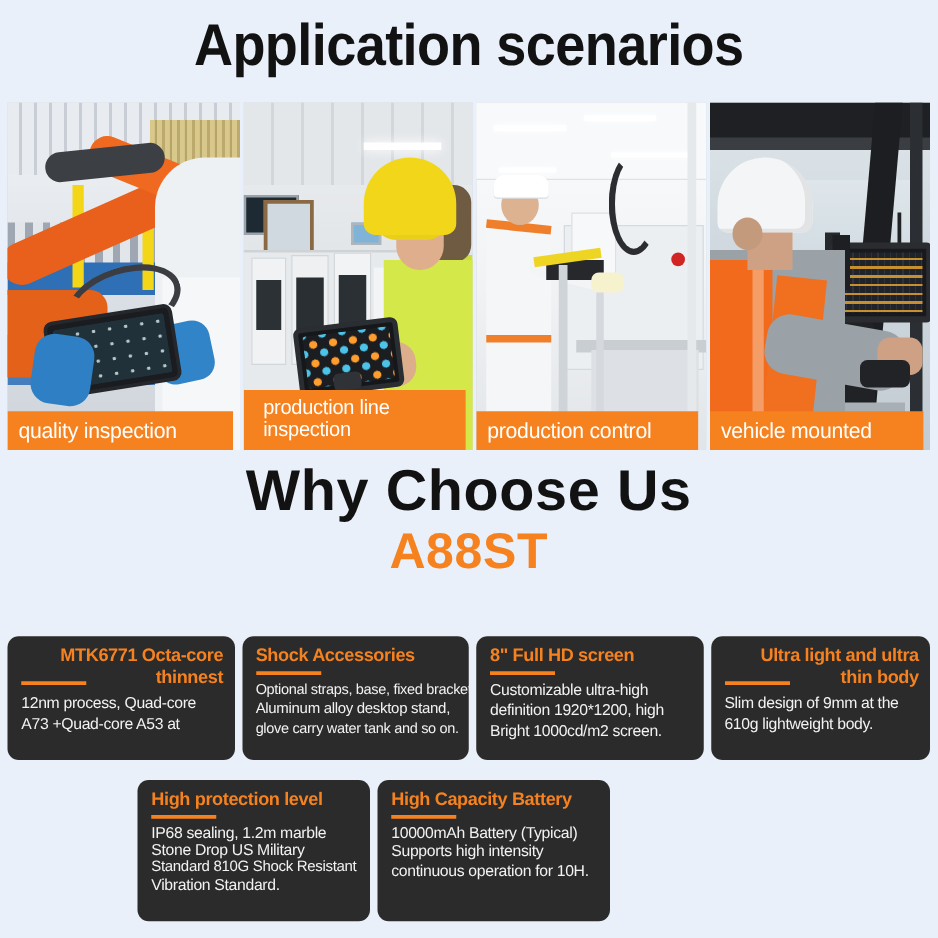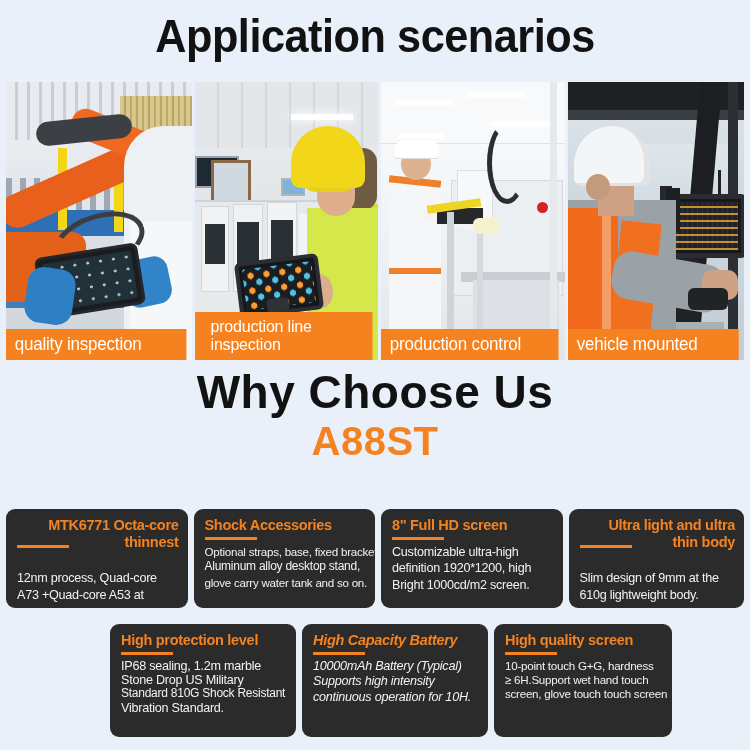--- a/index.html
+++ b/index.html
@@ -255,38 +255,38 @@
     position:relative;
     overflow:hidden;
   }
   .row1 .card{ height:99px; }
   .row2 .card{ height:113px; }
   .row1 .c-a{ width:182px; }
   .row1 .c-b{ width:182px; }
   .row1 .c-c{ width:182px; }
   .row1 .c-d{ width:176px; }
   .row2 .c-e{ width:186px; }
-  .row2 .c-f{ width:186px;font-style:italic; }
+  .row2 .c-f{ width:186px; }
   .row2 .c-g{ width:178px; }
 
   .card-title{
     color:#f5821f;
     font-weight:700;
     font-size:14.5px;
     line-height:1.15;
     letter-spacing:-0.3px;
     font-stretch:condensed;
   }
   .card.wrap2 .card-title{ text-align:right; }
   .rule{
     width:52px; height:3px; background:#f5821f;
     margin:3px 0 4px 0;
   }
   .card.wrap2 .rule{ position:absolute; left:11px; }
-  .card.wrap2 .body{ margin-top:20px; }
+  .card.wrap2 .body{ margin-top:4px; }
   .card-body{
     font-size:12.6px;
     line-height:1.33;
     letter-spacing:-0.25px;
     color:#f2f2f2;
     font-stretch:condensed;
   }
   .row2 .card-body{ line-height:1.24; font-size:12.6px; }
   .row2 .card.tight .card-body{ line-height:1.14; }
   .card-body div{ white-space:nowrap; }
@@ -488,22 +488,13 @@
   <div class="card c-f">
     <div class="card-title">High Capacity Battery</div>
     <div class="rule"></div>
     <div class="card-body">
       <div>10000mAh Battery (Typical)</div>
       <div>Supports high intensity</div>
       <div>continuous operation for 10H.</div>
     </div>
   </div>
 
-  <div class="card c-g">
-    <div class="card-title">High quality screen</div>
-    <div class="rule"></div>
-    <div class="card-body">
-      <div style="font-size:11.6px">10-point touch G+G, hardness</div>
-      <div style="font-size:11.6px">≥ 6H.Support wet hand touch</div>
-      <div style="font-size:11.6px">screen, glove touch touch screen</div>
-    </div>
-  </div>
 </div>
 
 </body></html>

